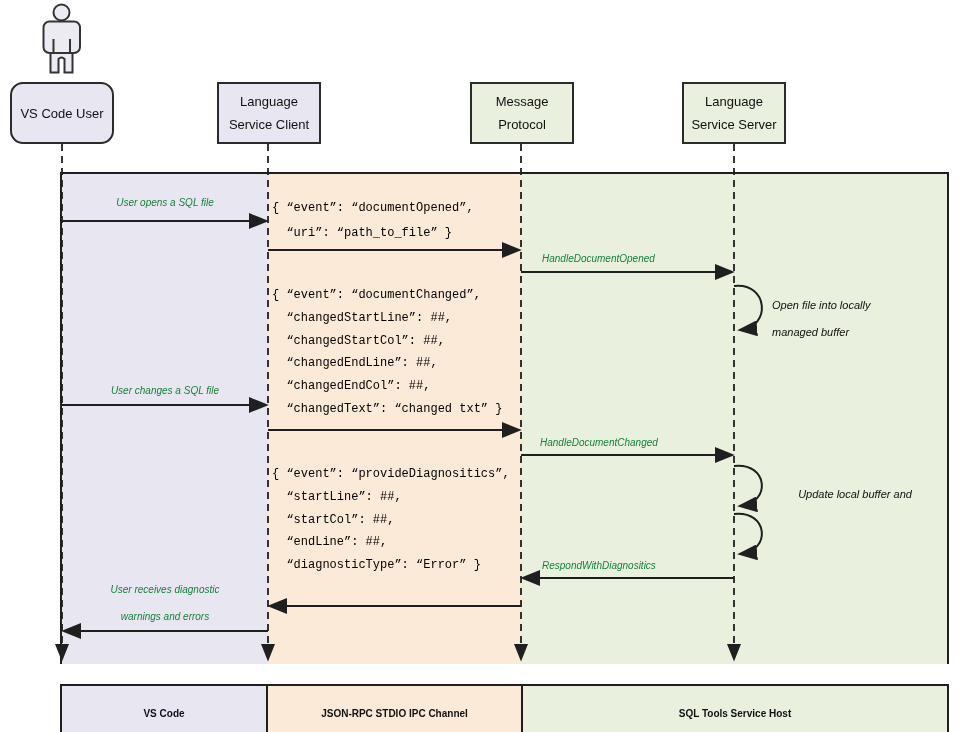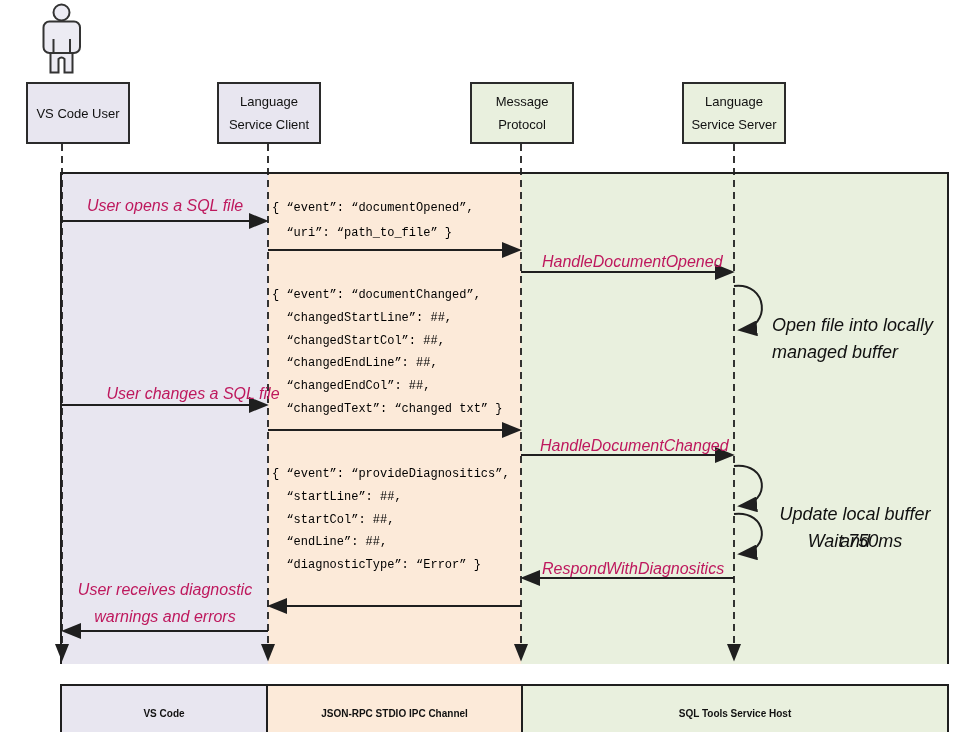--- a/index.html
+++ b/index.html
@@ -17,38 +17,38 @@
   .lane-vscode{left:60px;width:208px;background:var(--lane-purple);}
   .lane-ipc{left:268px;width:253px;background:var(--lane-peach);}
   .lane-host{left:521px;width:428px;background:var(--lane-green);}
   .lane-frame{position:absolute;left:60px;top:172px;width:889px;height:492px;
     border:2px solid var(--line);border-bottom:none;box-sizing:border-box;pointer-events:none;}
 
   
   .actor-box{position:absolute;top:82px;width:104px;height:62px;box-sizing:border-box;
     border:2px solid #2b2b2b;display:flex;flex-direction:column;align-items:center;
     justify-content:center;gap:10px;font-size:13px;color:#111;text-align:center;line-height:1;}
-  .actor-user{left:26px;background:var(--lane-purple);}
+  .actor-user{left:10px;background:var(--lane-purple);border-radius:13px;}
   .actor-client{left:217px;background:var(--lane-purple);}
   .actor-protocol{left:470px;background:var(--lane-green);}
   .actor-server{left:682px;background:var(--lane-green);}
 
   
   .bottom-box{position:absolute;top:684px;height:58px;box-sizing:border-box;
     border:2px solid var(--line);display:flex;align-items:center;justify-content:center;
     font-weight:bold;font-size:10px;color:#111;}
   .bottom-vscode{left:60px;width:208px;background:var(--lane-purple);}
   .bottom-ipc{left:266px;width:257px;background:var(--lane-peach);}
   .bottom-host{left:521px;width:428px;background:var(--lane-green);}
 
   
-  .ilabel{position:absolute;font-style:italic;font-size:16px;color:#be185d;line-height:1;}
+  .ilabel{position:absolute;font-style:italic;font-size:10px;color:#15803d;line-height:1;}
   .center-lane1{left:62px;width:206px;text-align:center;}
   .two-line div{line-height:27px;height:27px;}
-  .loop-note{position:absolute;font-style:italic;font-size:18px;color:#101010;margin-top:20px;}
+  .loop-note{position:absolute;font-style:italic;font-size:11px;color:#101010;}
   .loop-note div{line-height:27px;height:27px;}
 
   .mono{position:absolute;left:272px;font-family:"Liberation Mono","DejaVu Sans Mono",monospace;
     font-size:12px;color:#000;}
   .mono div{white-space:pre;height:22.8px;line-height:22.8px;}
   .mono.first div{height:25px;line-height:25px;}
 
   svg.overlay{position:absolute;left:0;top:0;pointer-events:none;}
 </style>
 </head>
@@ -119,36 +119,35 @@
   <div class="actor-box actor-protocol">
     <div>Message</div>
     <div>Protocol</div>
   </div>
   <div class="actor-box actor-server">
     <div>Language</div>
     <div>Service Server</div>
   </div>
 
   <div class="ilabel center-lane1" style="top:198px;">User opens a SQL file</div>
-  <div class="ilabel center-lane1" style="top:386px;padding-left:28px;">User changes a SQL file</div>
+  <div class="ilabel center-lane1" style="top:386px;">User changes a SQL file</div>
   <div class="ilabel center-lane1 two-line" style="top:576px;">
     <div>User receives diagnostic</div>
     <div>warnings and errors</div>
   </div>
   <div class="ilabel" style="left:542px;top:254px;">HandleDocumentOpened</div>
   <div class="ilabel" style="left:540px;top:438px;">HandleDocumentChanged</div>
   <div class="ilabel" style="left:542px;top:561px;text-align:center;">RespondWithDiagnositics</div>
 
   <div class="loop-note" style="left:772px;top:292px;">
     <div>Open file into locally</div>
     <div>managed buffer</div>
   </div>
   <div class="loop-note" style="left:765px;top:481px;width:180px;text-align:center;">
     <div>Update local buffer and</div>
-    <div>Wait 750ms</div>
   </div>
 
   <div class="mono first" style="top:196px;">
     <div>{ “event”: “documentOpened”,</div>
     <div>  “uri”: “path_to_file” }</div>
   </div>
   <div class="mono" style="top:284px;">
     <div>{ “event”: “documentChanged”,</div>
     <div>  “changedStartLine”: ##,</div>
     <div>  “changedStartCol”: ##,</div>

